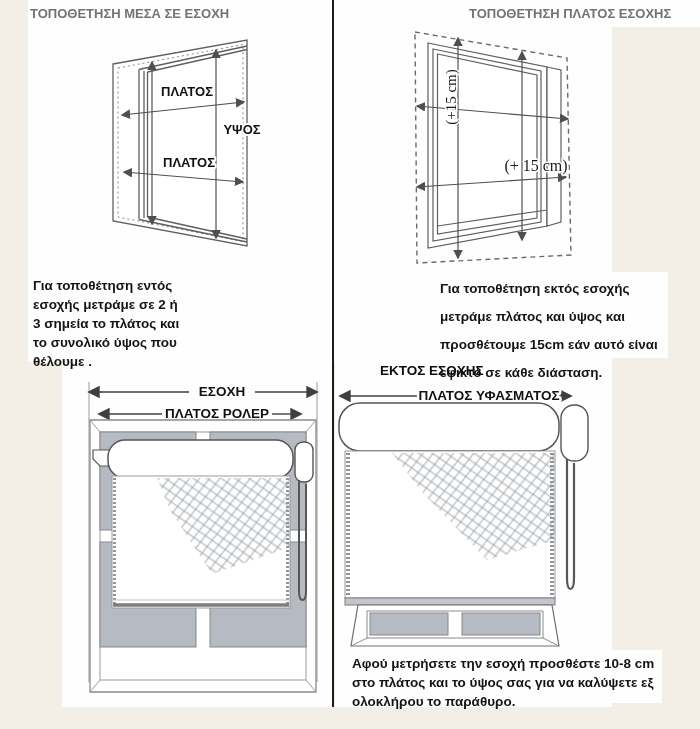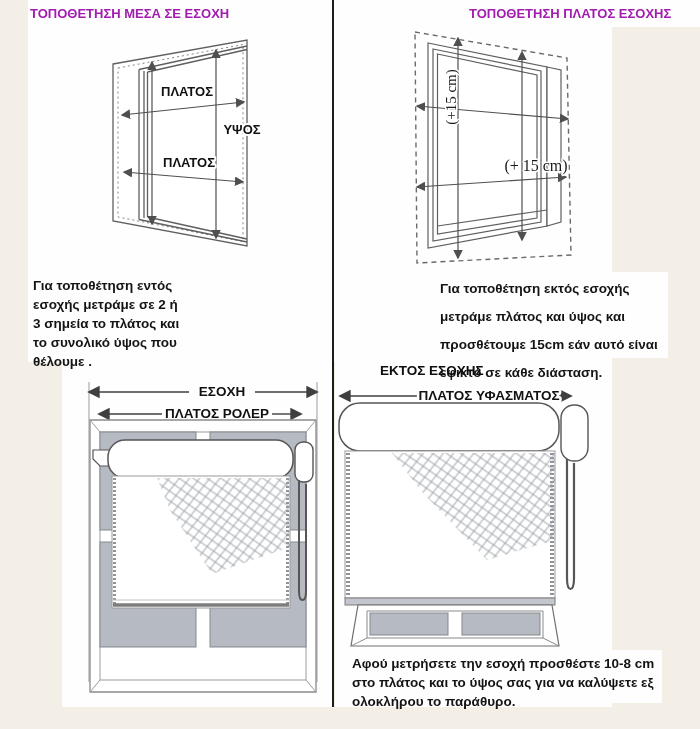--- a/index.html
+++ b/index.html
@@ -4,21 +4,21 @@
 <style>
   html,body{margin:0;padding:0;}
   body{
     width:700px;height:729px;position:relative;overflow:hidden;
     background:#f4efe6;
     font-family:"Liberation Sans", sans-serif;
     color:#111;
   }
   .panel{position:absolute;background:#fefefe;}
   .divider{position:absolute;background:#1c1c1c;}
-  .title{position:absolute;font-weight:700;font-size:13px;white-space:nowrap;color:#a21caf;}
+  .title{position:absolute;font-weight:700;font-size:13px;white-space:nowrap;color:#737373;}
   .caption{position:absolute;font-weight:700;font-size:13.5px;line-height:19px;white-space:pre-line;color:#141414;}
   .subhead{position:absolute;font-weight:700;font-size:13.5px;text-align:left;color:#0d0d0d;}
   svg{position:absolute;overflow:visible;}
   .dlabel{font:700 13px "Liberation Sans", sans-serif;fill:#111;text-anchor:middle;
           paint-order:stroke;stroke:#ffffff;stroke-width:4px;stroke-linejoin:round;}
   .dlabel-lg{font:700 13.5px "Liberation Sans", sans-serif;fill:#111;text-anchor:middle;
           paint-order:stroke;stroke:#ffffff;stroke-width:5px;stroke-linejoin:round;}
   .serif{font:15px "Liberation Serif", serif;fill:#1a1a1a;text-anchor:middle;
           paint-order:stroke;stroke:#ffffff;stroke-width:3px;stroke-linejoin:round;}
 </style>

